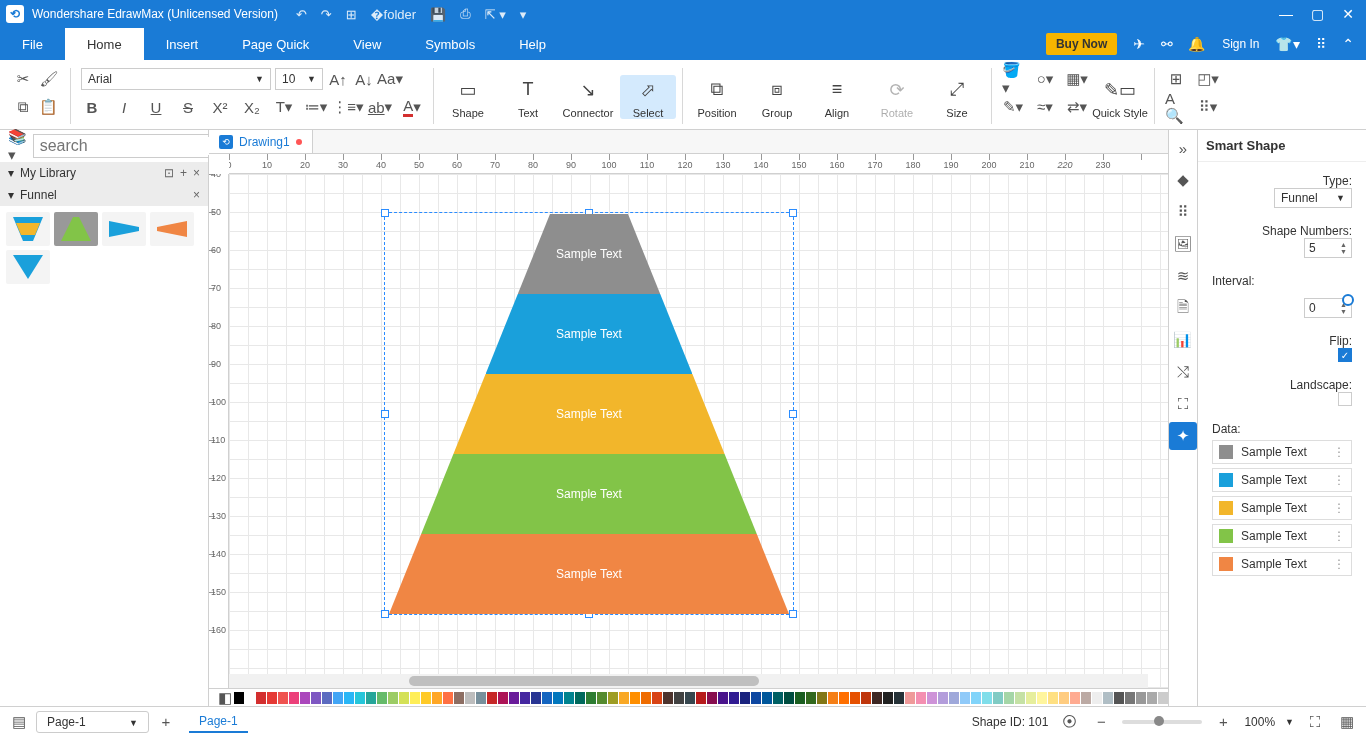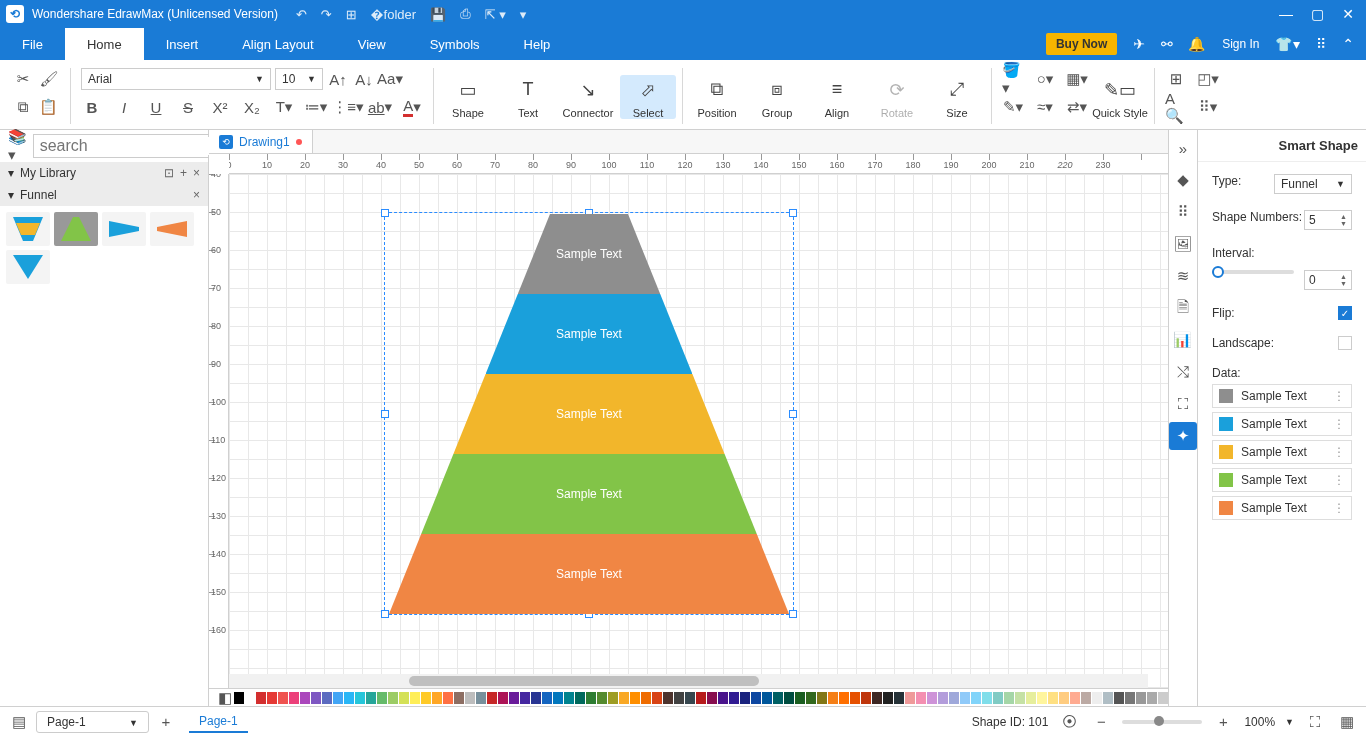--- a/index.html
+++ b/index.html
@@ -63,23 +63,23 @@
 .hbar .thumb { position: absolute; top: 2px; height: 10px; background: #bfbfbf; border-radius: 5px; }
 
 .color-row { height: 18px; display: flex; align-items: center; border-top: 1px solid #d0d0d0; padding-left: 8px; gap: 1px; }
 .color-row .sw { width: 10px; height: 12px; cursor: pointer; }
 
 .right-rail { width: 36px; background: #fff; border-left: 1px solid #d0d0d0; display: flex; flex-direction: column; align-items: center; padding-top: 4px; gap: 4px; }
 .rail-btn { width: 28px; height: 28px; display: flex; align-items: center; justify-content: center; border-radius: 3px; cursor: pointer; color: #555; font-size: 15px; }
 .rail-btn.active { background: #1a7bd6; color: #fff; }
 
 .right-panel { width: 270px; border-left: 1px solid #d0d0d0; background: #fff; display: flex; flex-direction: column; }
-.rp-title { text-align: right; font-weight: bold; padding: 8px; font-size: 13px; border-bottom: 1px solid #eee; }
+.rp-title { text-align: left; font-weight: bold; padding: 8px; font-size: 13px; border-bottom: 1px solid #eee; }
 .rp-body { padding: 12px 14px; display: flex; flex-direction: column; gap: 16px; font-size: 12px; }
-.rp-row { display: flex; align-items: flex-start; }
+.rp-row { display: flex; align-items: flex-end; flex-direction: column; }
 .rp-row .lbl { flex: 1; }
 .rp-sel { border: 1px solid #ccc; padding: 2px 6px; width: 78px; display: flex; align-items: center; justify-content: space-between; cursor: pointer; font-size: 12px; }
 .rp-num { border: 1px solid #ccc; width: 48px; padding: 2px 4px; display: flex; align-items: center; font-size: 12px; }
 .rp-num .sp { margin-left: auto; display: flex; flex-direction: column; font-size: 7px; line-height: 7px; color: #666; cursor: pointer; }
 .rp-slider { flex: 1; height: 4px; background: #ddd; border-radius: 2px; position: relative; margin-right: 10px; }
 .rp-slider .knob { position: absolute; left: 0; top: -4px; width: 12px; height: 12px; border-radius: 50%; background: #fff; border: 2px solid #1a7bd6; }
 .rp-chk { width: 14px; height: 14px; border: 1px solid #1a7bd6; background: #1a7bd6; display: flex; align-items: center; justify-content: center; color: #fff; font-size: 10px; cursor: pointer; }
 .rp-chk.off { background: #fff; border-color: #ccc; }
 .rp-data-item { display: flex; align-items: center; border: 1px solid #ddd; padding: 4px 6px; gap: 8px; font-size: 12px; }
 .rp-data-item .c { width: 14px; height: 14px; }
@@ -113,21 +113,21 @@
     <span>—</span>
     <span>▢</span>
     <span>✕</span>
   </div>
 </div>
 
 <div class="menubar">
   <div class="tab">File</div>
   <div class="tab active">Home</div>
   <div class="tab">Insert</div>
-  <div class="tab">Align Layout</div>
+  <div class="tab">Page Quick</div>
   <div class="tab">View</div>
   <div class="tab">Symbols</div>
   <div class="tab">Help</div>
   <div class="right">
     <div class="buy">Buy Now</div>
     <span>✈</span>
     <span>⚯</span>
     <span>🔔</span>
     <span style="font-size:12px">Sign In</span>
     <span>👕▾</span>

